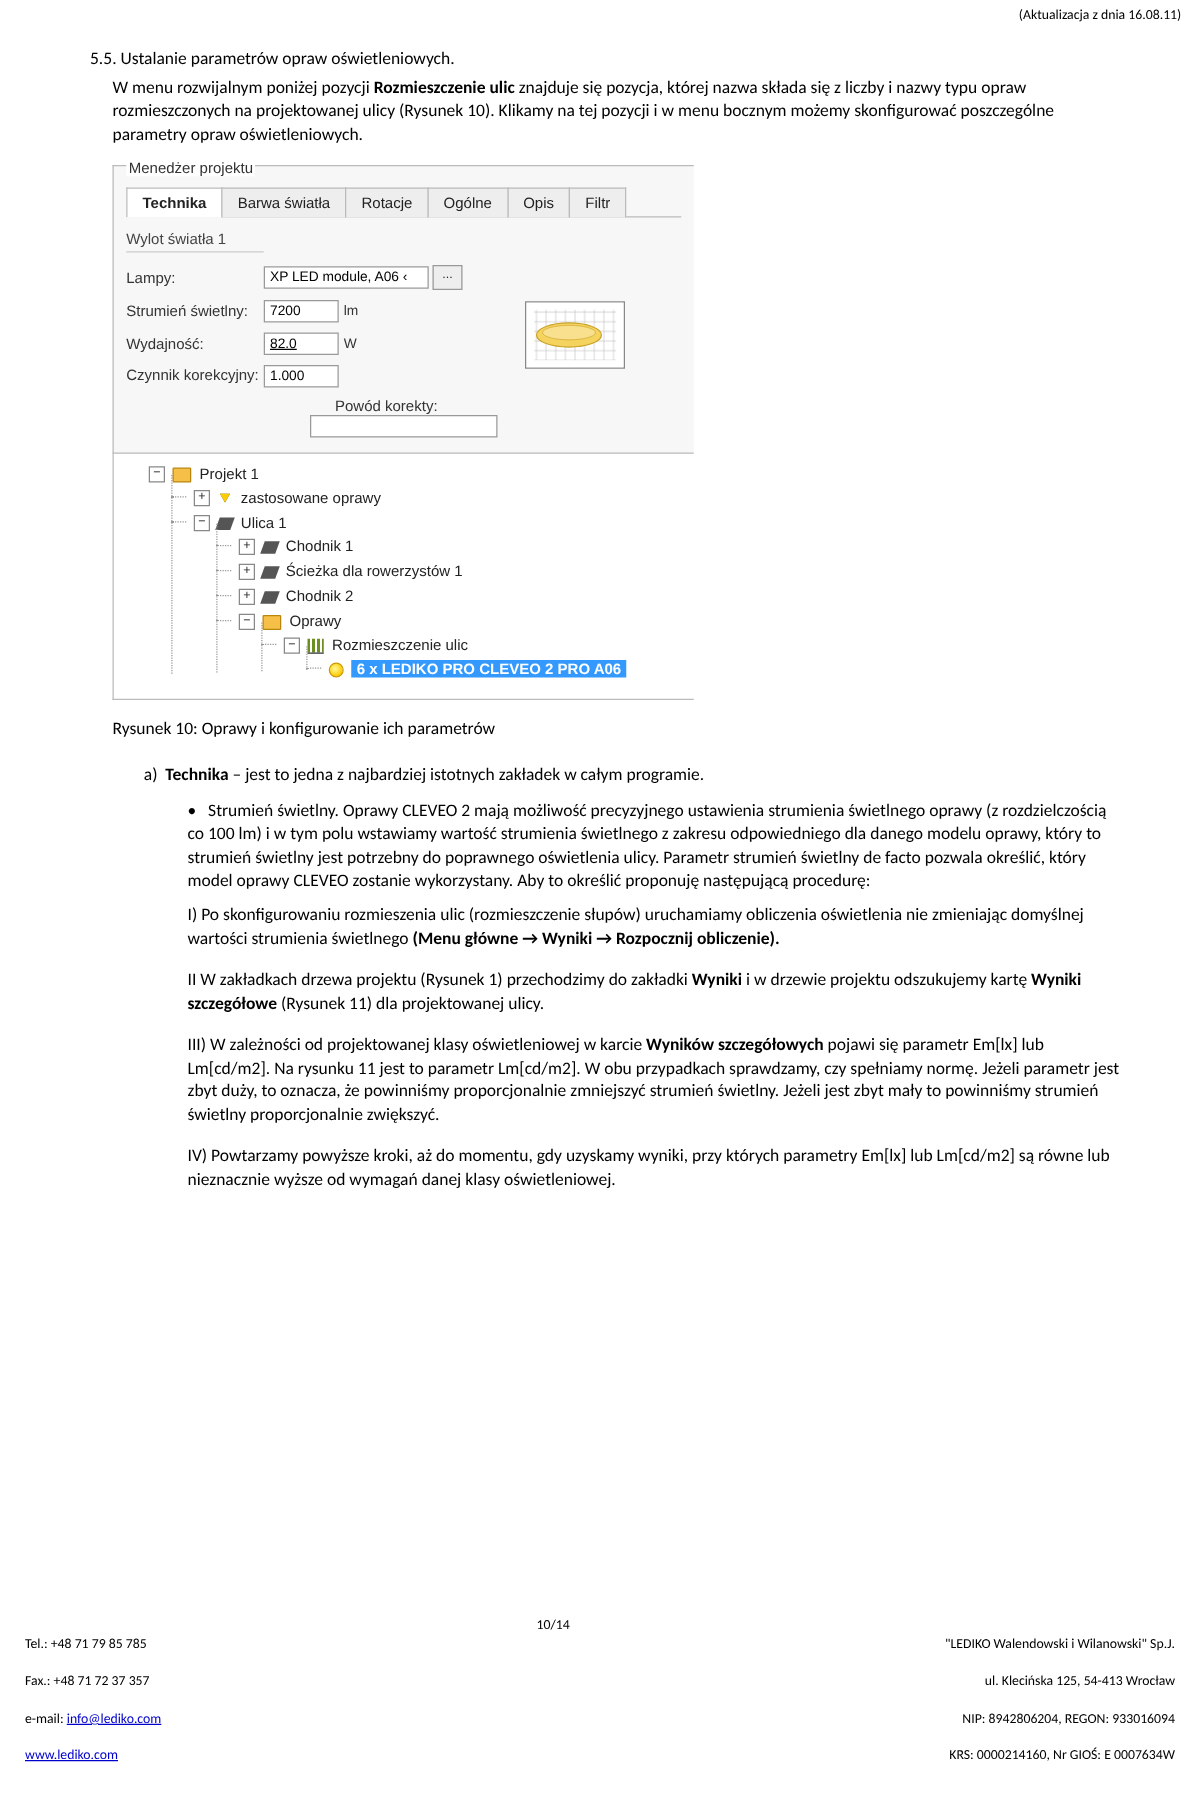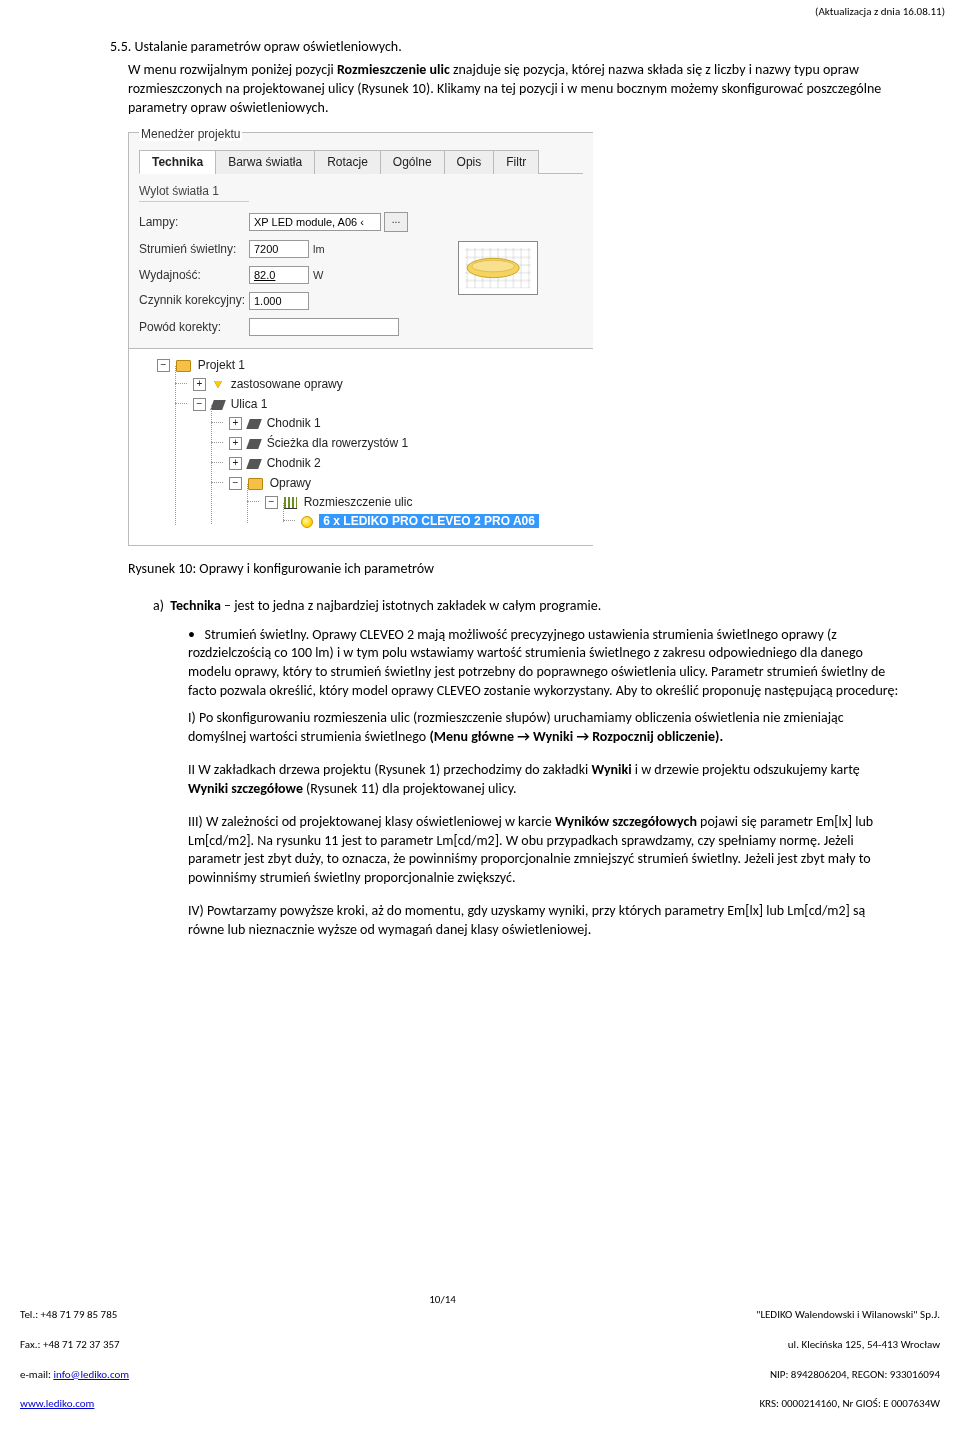--- a/index.html
+++ b/index.html
@@ -18,21 +18,20 @@
     position: relative;
     box-sizing: border-box;
   }
   .header-right {
     text-align: right;
     font-size: 11px;
     padding: 5px 15px 0 0;
   }
   .content {
     padding: 20px 60px 0 60px;
-    margin-left: 38px;
   }
   .section-num {
     margin-bottom: 6px;
   }
   .para {
     margin: 0 0 6px 30px;
     line-height: 1.35;
   }
   .para-indent {
     margin-left: 30px;
@@ -297,21 +296,21 @@
         </div>
         <div class="form-row">
           <span class="flabel">Wydajność:</span>
           <input class="finput" style="width: 60px; text-decoration: underline;" value="82.0">
           <span class="unit">W</span>
         </div>
         <div class="form-row">
           <span class="flabel" style="line-height:1.1;">Czynnik korekcyjny:</span>
           <input class="finput" style="width: 60px;" value="1.000">
         </div>
-        <div class="form-row" style="margin-bottom:2px;">
+        <div class="form-row" style="margin-bottom:2px;flex-direction:column;">
           <span class="flabel">Powód korekty:</span>
           <input class="finput" style="width: 150px;" value="">
         </div>
 
         <div class="thumb">
           <svg viewBox="0 0 80 54">
             <defs>
                 <pattern id="g" width="8" height="8" patternUnits="userSpaceOnUse">
               <path d="M0 0H8M0 8H8M0 0V8M8 0V8" stroke="#bbb" stroke-width="0.5"></path>
             </pattern>

